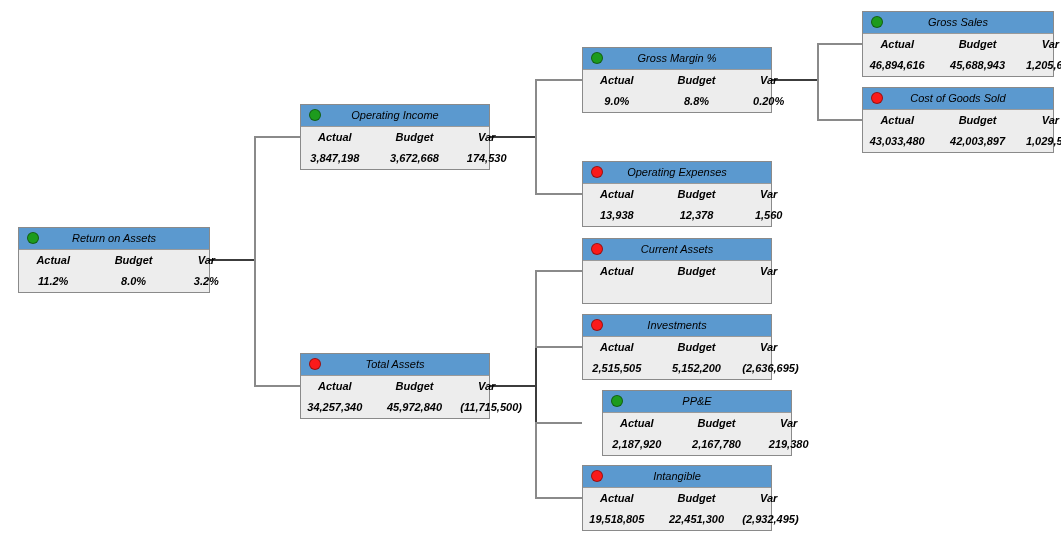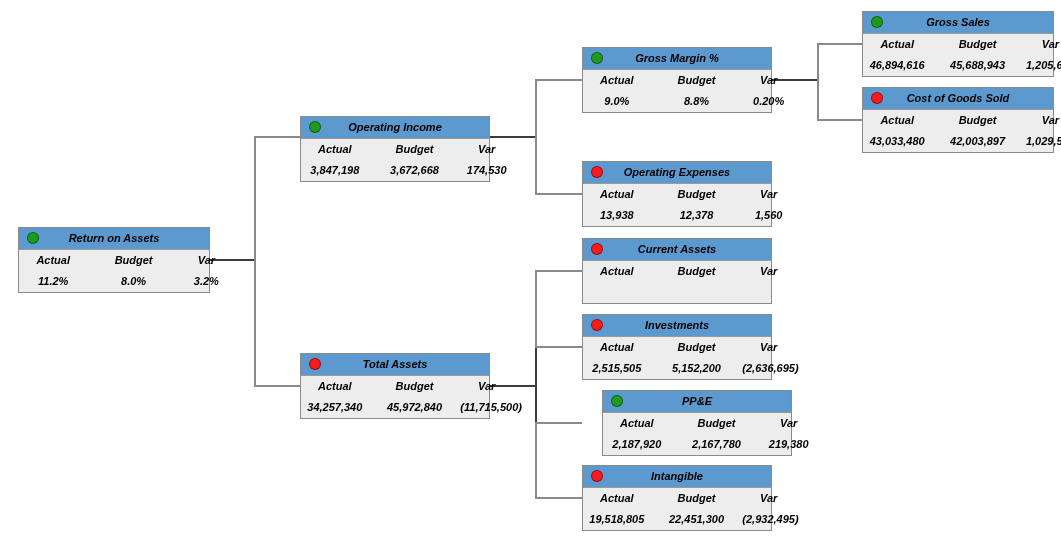--- a/index.html
+++ b/index.html
@@ -21,21 +21,21 @@
   .node-header{
     position:relative;
     height:21px;
     background:#5b99cf;
     border-bottom:1px solid #9a9a9a;
   }
   .node-title{
     display:block;
     height:24px;line-height:21px;
     text-align:center;
-    font-size:11px;font-weight:bold;font-style:italic;
+    font-size:11px;font-weight:normal;font-style:italic;
     color:#000;
     white-space:nowrap;
     border-radius:8px;
   }
   .dot{
     position:absolute;
     left:8px;top:4px;
     width:12px;height:12px;
     border-radius:50%;
     border:1px solid rgba(0,0,0,0.38);
@@ -47,21 +47,21 @@
     height:21px;line-height:21px;gap:12px;
   }
   .node-row span{
     text-align:center;
     font-size:11px;font-weight:bold;font-style:italic;
     color:#000;
     white-space:nowrap;
   }
   
   #n0{left:18px; top:227px; width:192px;}
-  #n1{left:300px;top:104px; width:190px;margin-top:12px;}
+  #n1{left:300px;top:104px; width:190px;}
   #n2{left:582px;top:47px;  width:190px;}
   #n3{left:582px;top:161px; width:190px;}
   #n4{left:862px;top:11px;  width:192px;}
   #n5{left:862px;top:87px;  width:192px;}
   #n6{left:300px;top:353px; width:190px;}
   #n7{left:582px;top:238px; width:190px;}
   #n8{left:582px;top:314px; width:190px;}
   #n9{left:582px;top:390px; width:190px;margin-left:20px;}
   #n10{left:582px;top:465px;width:190px;}
   

